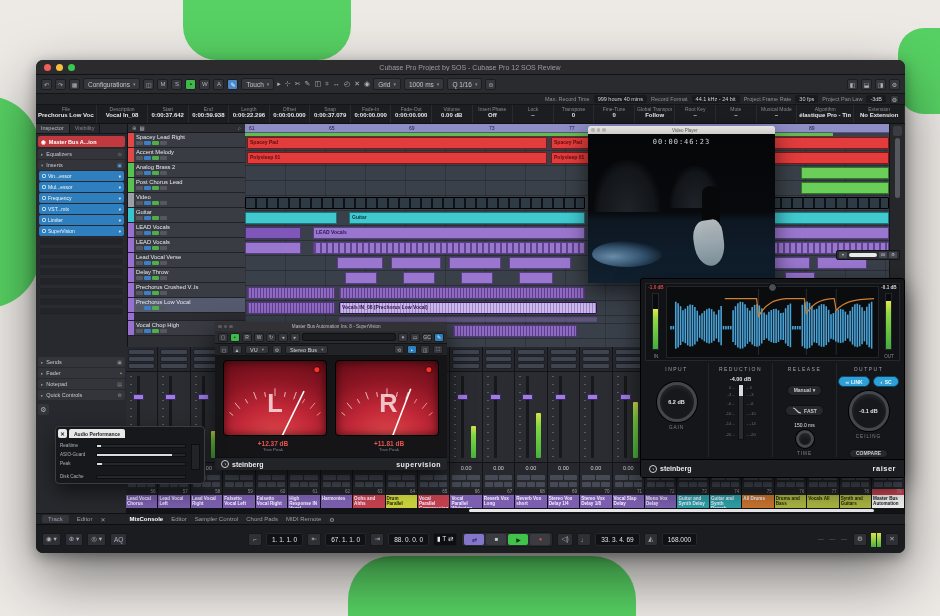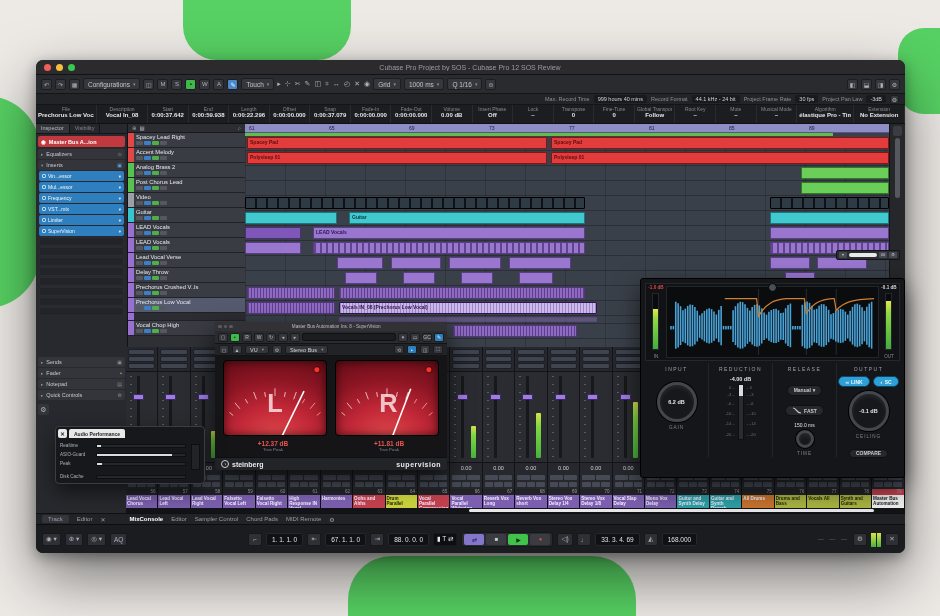--- a/index.html
+++ b/index.html
@@ -1343,20 +1343,41 @@
       <span class="dash">— — —</span>
       <span class="ticon">⚙</span>
       <span class="tmeter">
           <i></i>
           <i></i>
         </span>
       <span class="ticon">✕</span>
     </div>
   </div>
 
+  <div class="vwin">
+    <div class="vp-tl">
+      <span class="vp-dots">
+          <i></i>
+          <i></i>
+          <i></i>
+        </span>
+      <span class="vp-title">Video Player</span>
+    </div>
+    <div class="vp-body">
+      <div class="arch a1"></div>
+      <div class="arch a2"></div>
+      <div class="rocks"></div>
+      <div class="splash"></div>
+      <div class="figure">
+        <div class="hair"></div>
+          <div class="dress"></div>
+      </div>
+      <div class="timecode">00:00:46:23</div>
+    </div>
+  </div>
 
   <div class="rwin">
     <div class="rdisp">
       <div class="rknobtop"></div>
       <div class="rmcol">
         <div class="rmval red">-1.0 dB</div>
         <div class="rmbar">
             <div class="rmfill" style="height:72%"></div>
           </div>
         <div class="rmlab">IN</div>
@@ -1520,20 +1541,27 @@
         </div>
         <div class="knob big" style="margin-top:4px">
             <span>-0.1 dB</span>
           </div>
         <div class="klab">CEILING</div>
         <div style="margin-top:2px"><span class="rpill" style="height:9px">
               <span>COMPARE</span>
             </span></div>
       </div>
     </div>
+    <div class="rfoot">
+      <span class="brand">
+          <span class="circ">◔</span>
+          <span>steinberg</span>
+        </span>
+      <span class="prod">raiser</span>
+    </div>
   </div>
 
   <div class="svwin">
     <div class="sv-tl">
       <span class="vp-dots">
           <i></i>
           <i></i>
           <i></i>
         </span>
       <span class="t">Master Bus Automation Ins. 8 - SuperVision</span>

